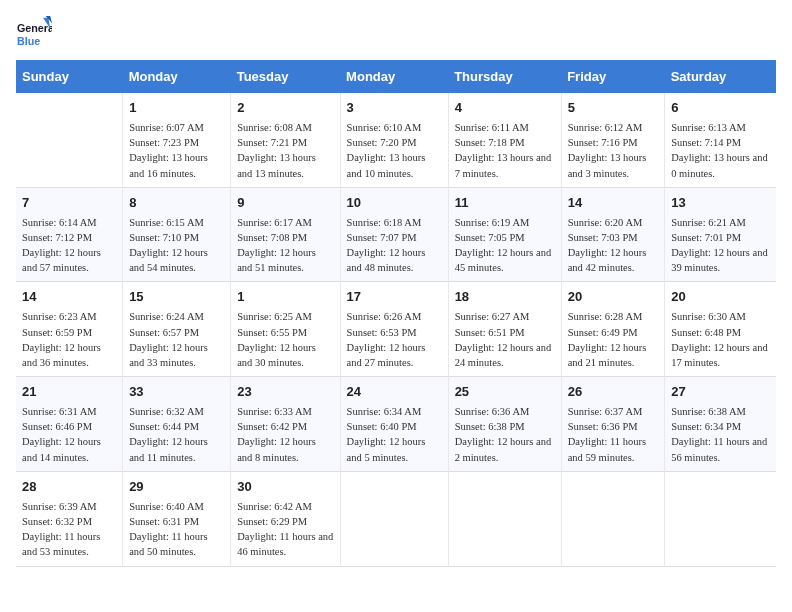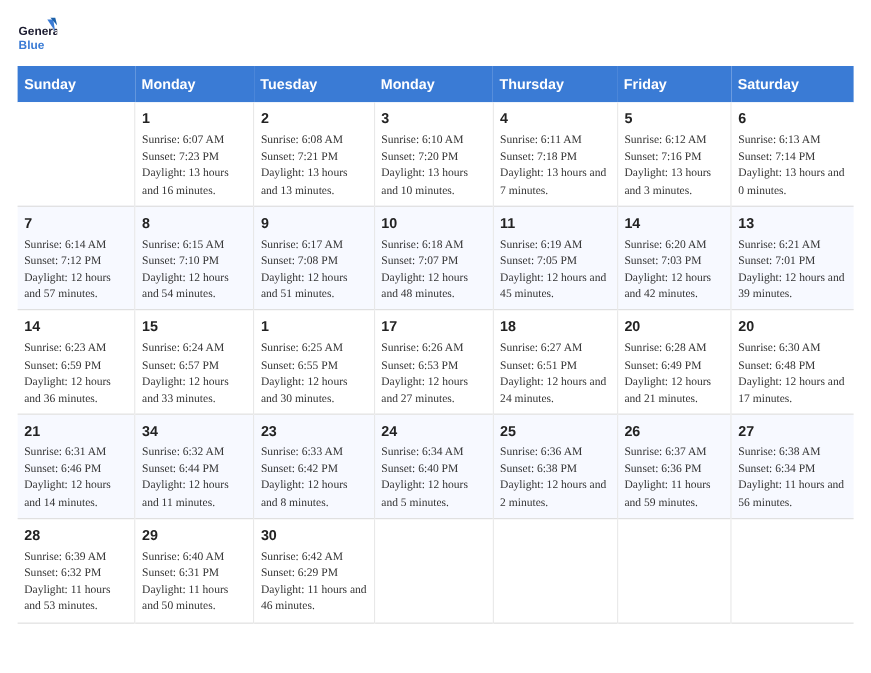--- a/index.html
+++ b/index.html
@@ -203,21 +203,21 @@
           <span class="day-num">20</span>
           <div class="day-info">Sunrise: 6:30 AM<br>Sunset: 6:48 PM<br>Daylight: 12 hours and 17 minutes.</div>
         </td>
       </tr>
       <tr>
         <td>
           <span class="day-num">21</span>
           <div class="day-info">Sunrise: 6:31 AM<br>Sunset: 6:46 PM<br>Daylight: 12 hours and 14 minutes.</div>
         </td>
         <td>
-          <span class="day-num">34</span>
+          <span class="day-num">33</span>
           <div class="day-info">Sunrise: 6:32 AM<br>Sunset: 6:44 PM<br>Daylight: 12 hours and 11 minutes.</div>
         </td>
         <td>
           <span class="day-num">23</span>
           <div class="day-info">Sunrise: 6:33 AM<br>Sunset: 6:42 PM<br>Daylight: 12 hours and 8 minutes.</div>
         </td>
         <td>
           <span class="day-num">24</span>
           <div class="day-info">Sunrise: 6:34 AM<br>Sunset: 6:40 PM<br>Daylight: 12 hours and 5 minutes.</div>
         </td>

